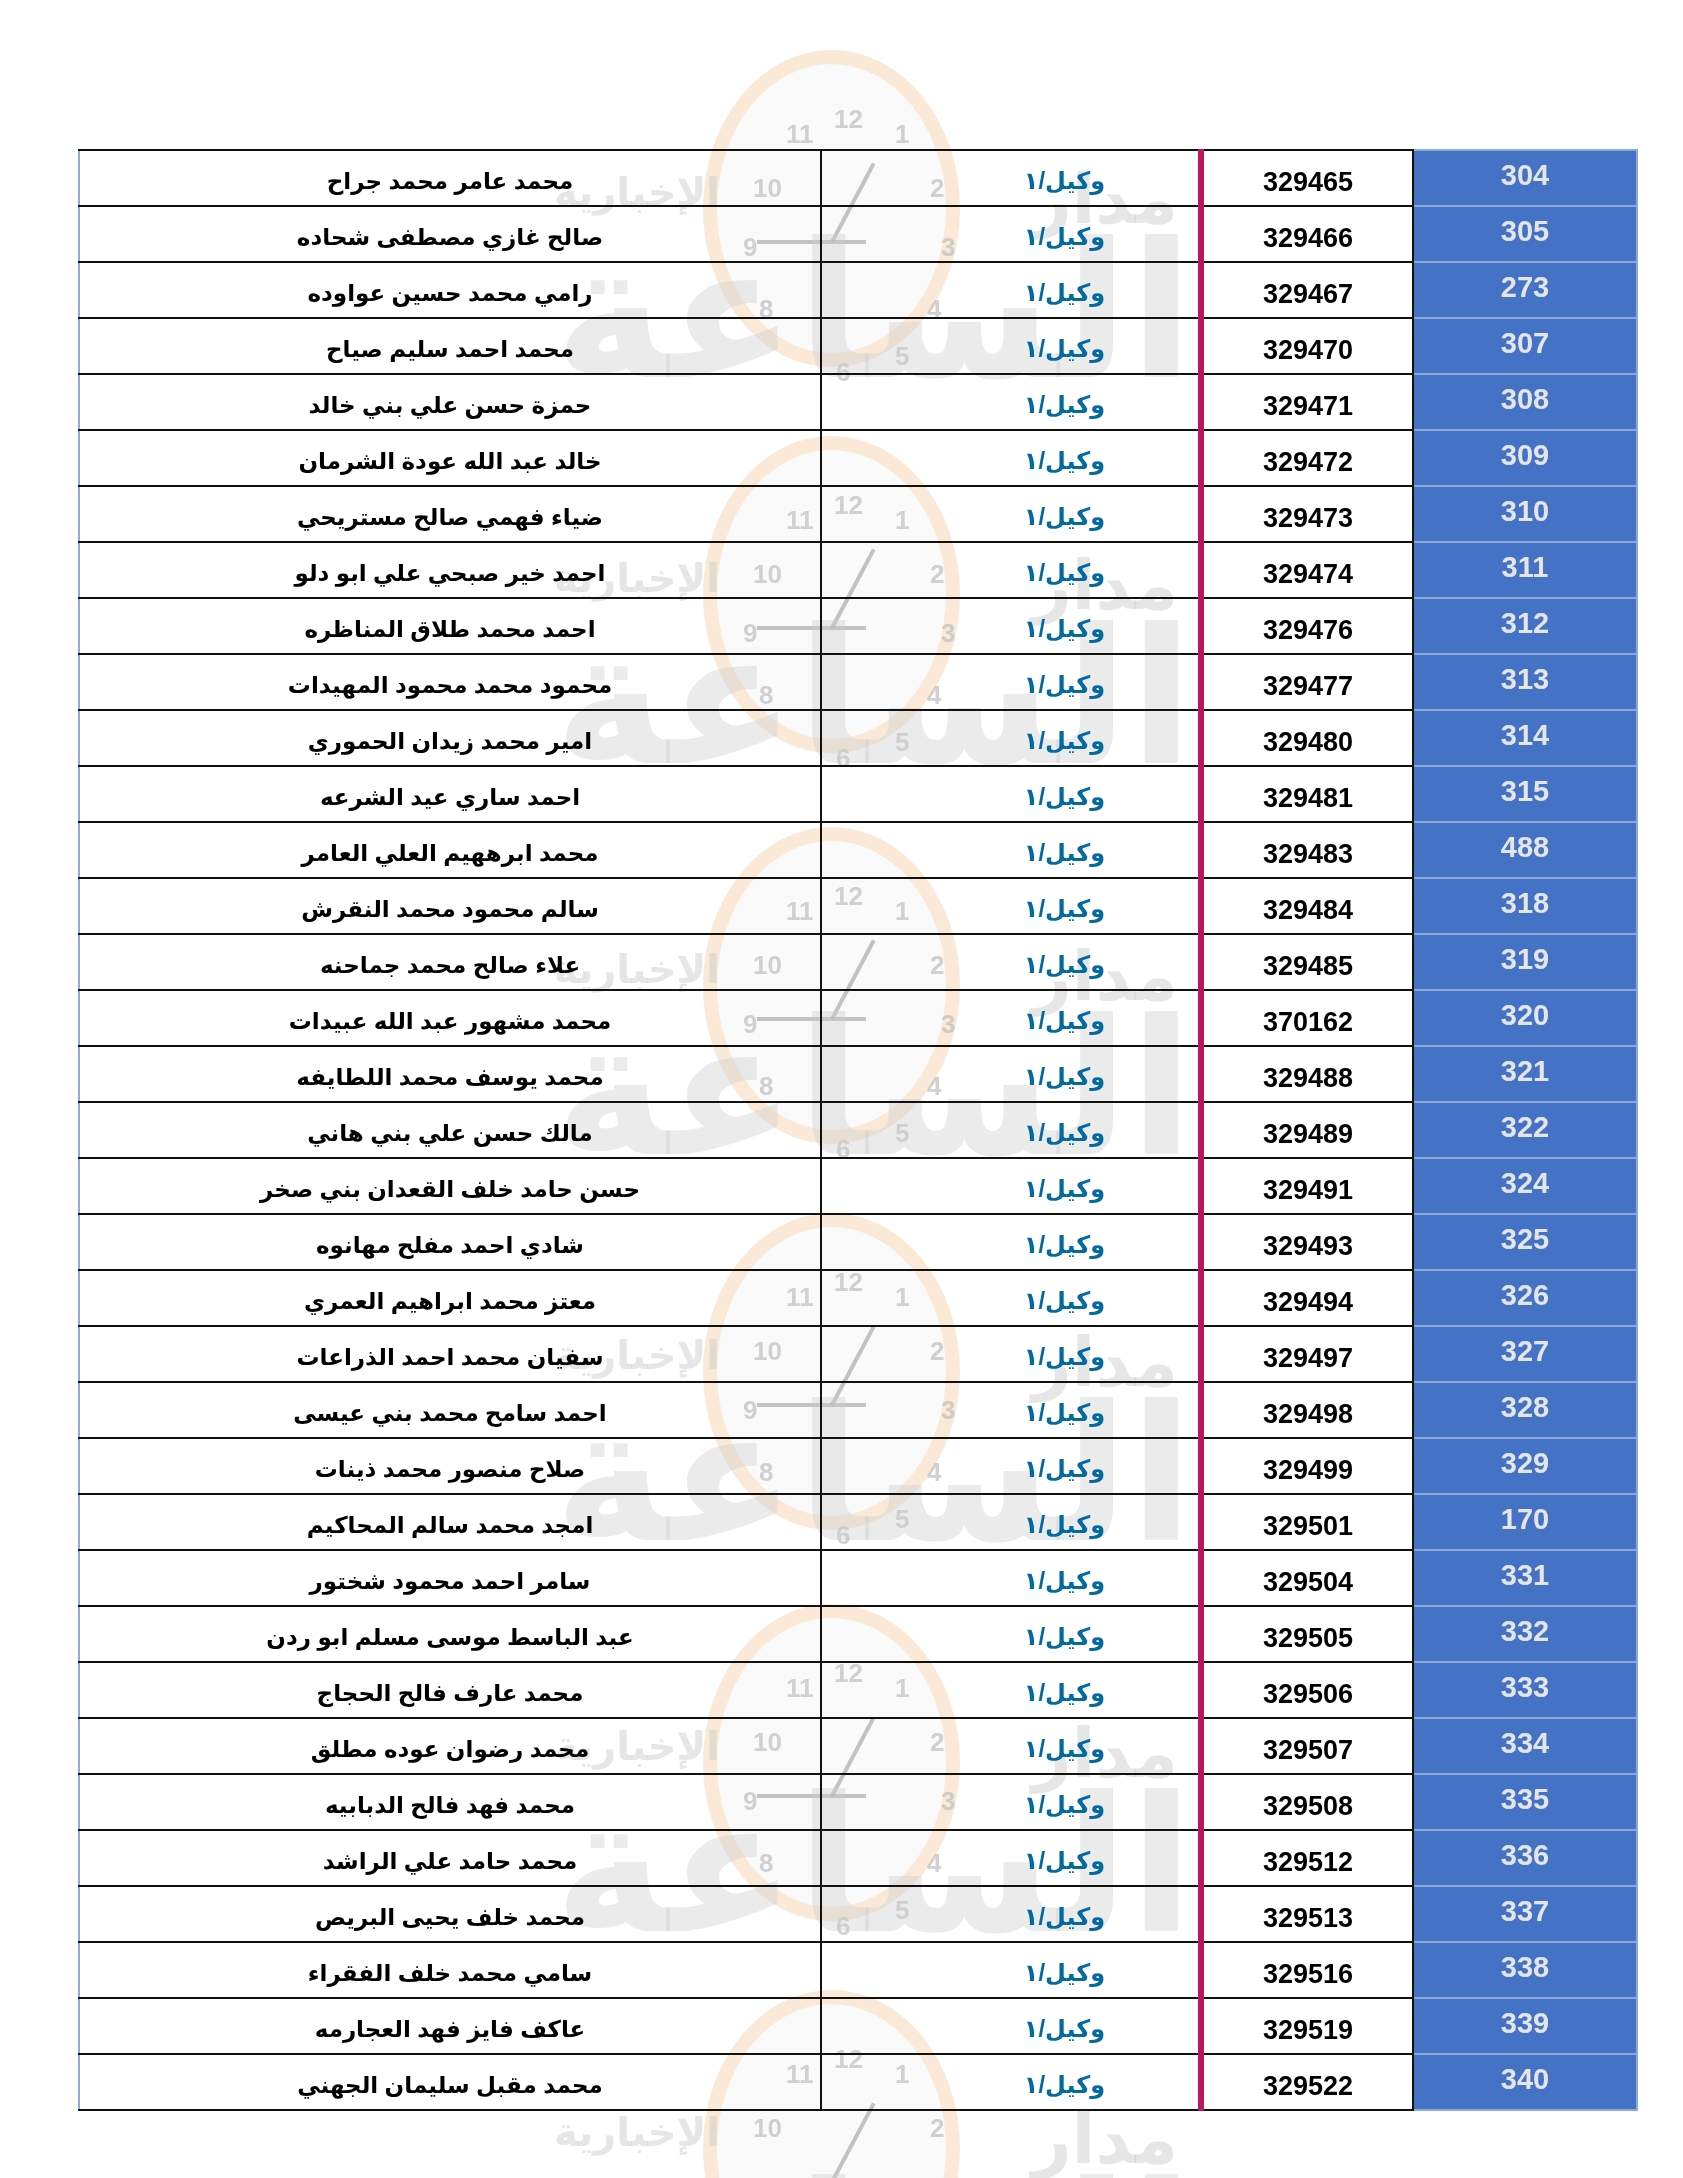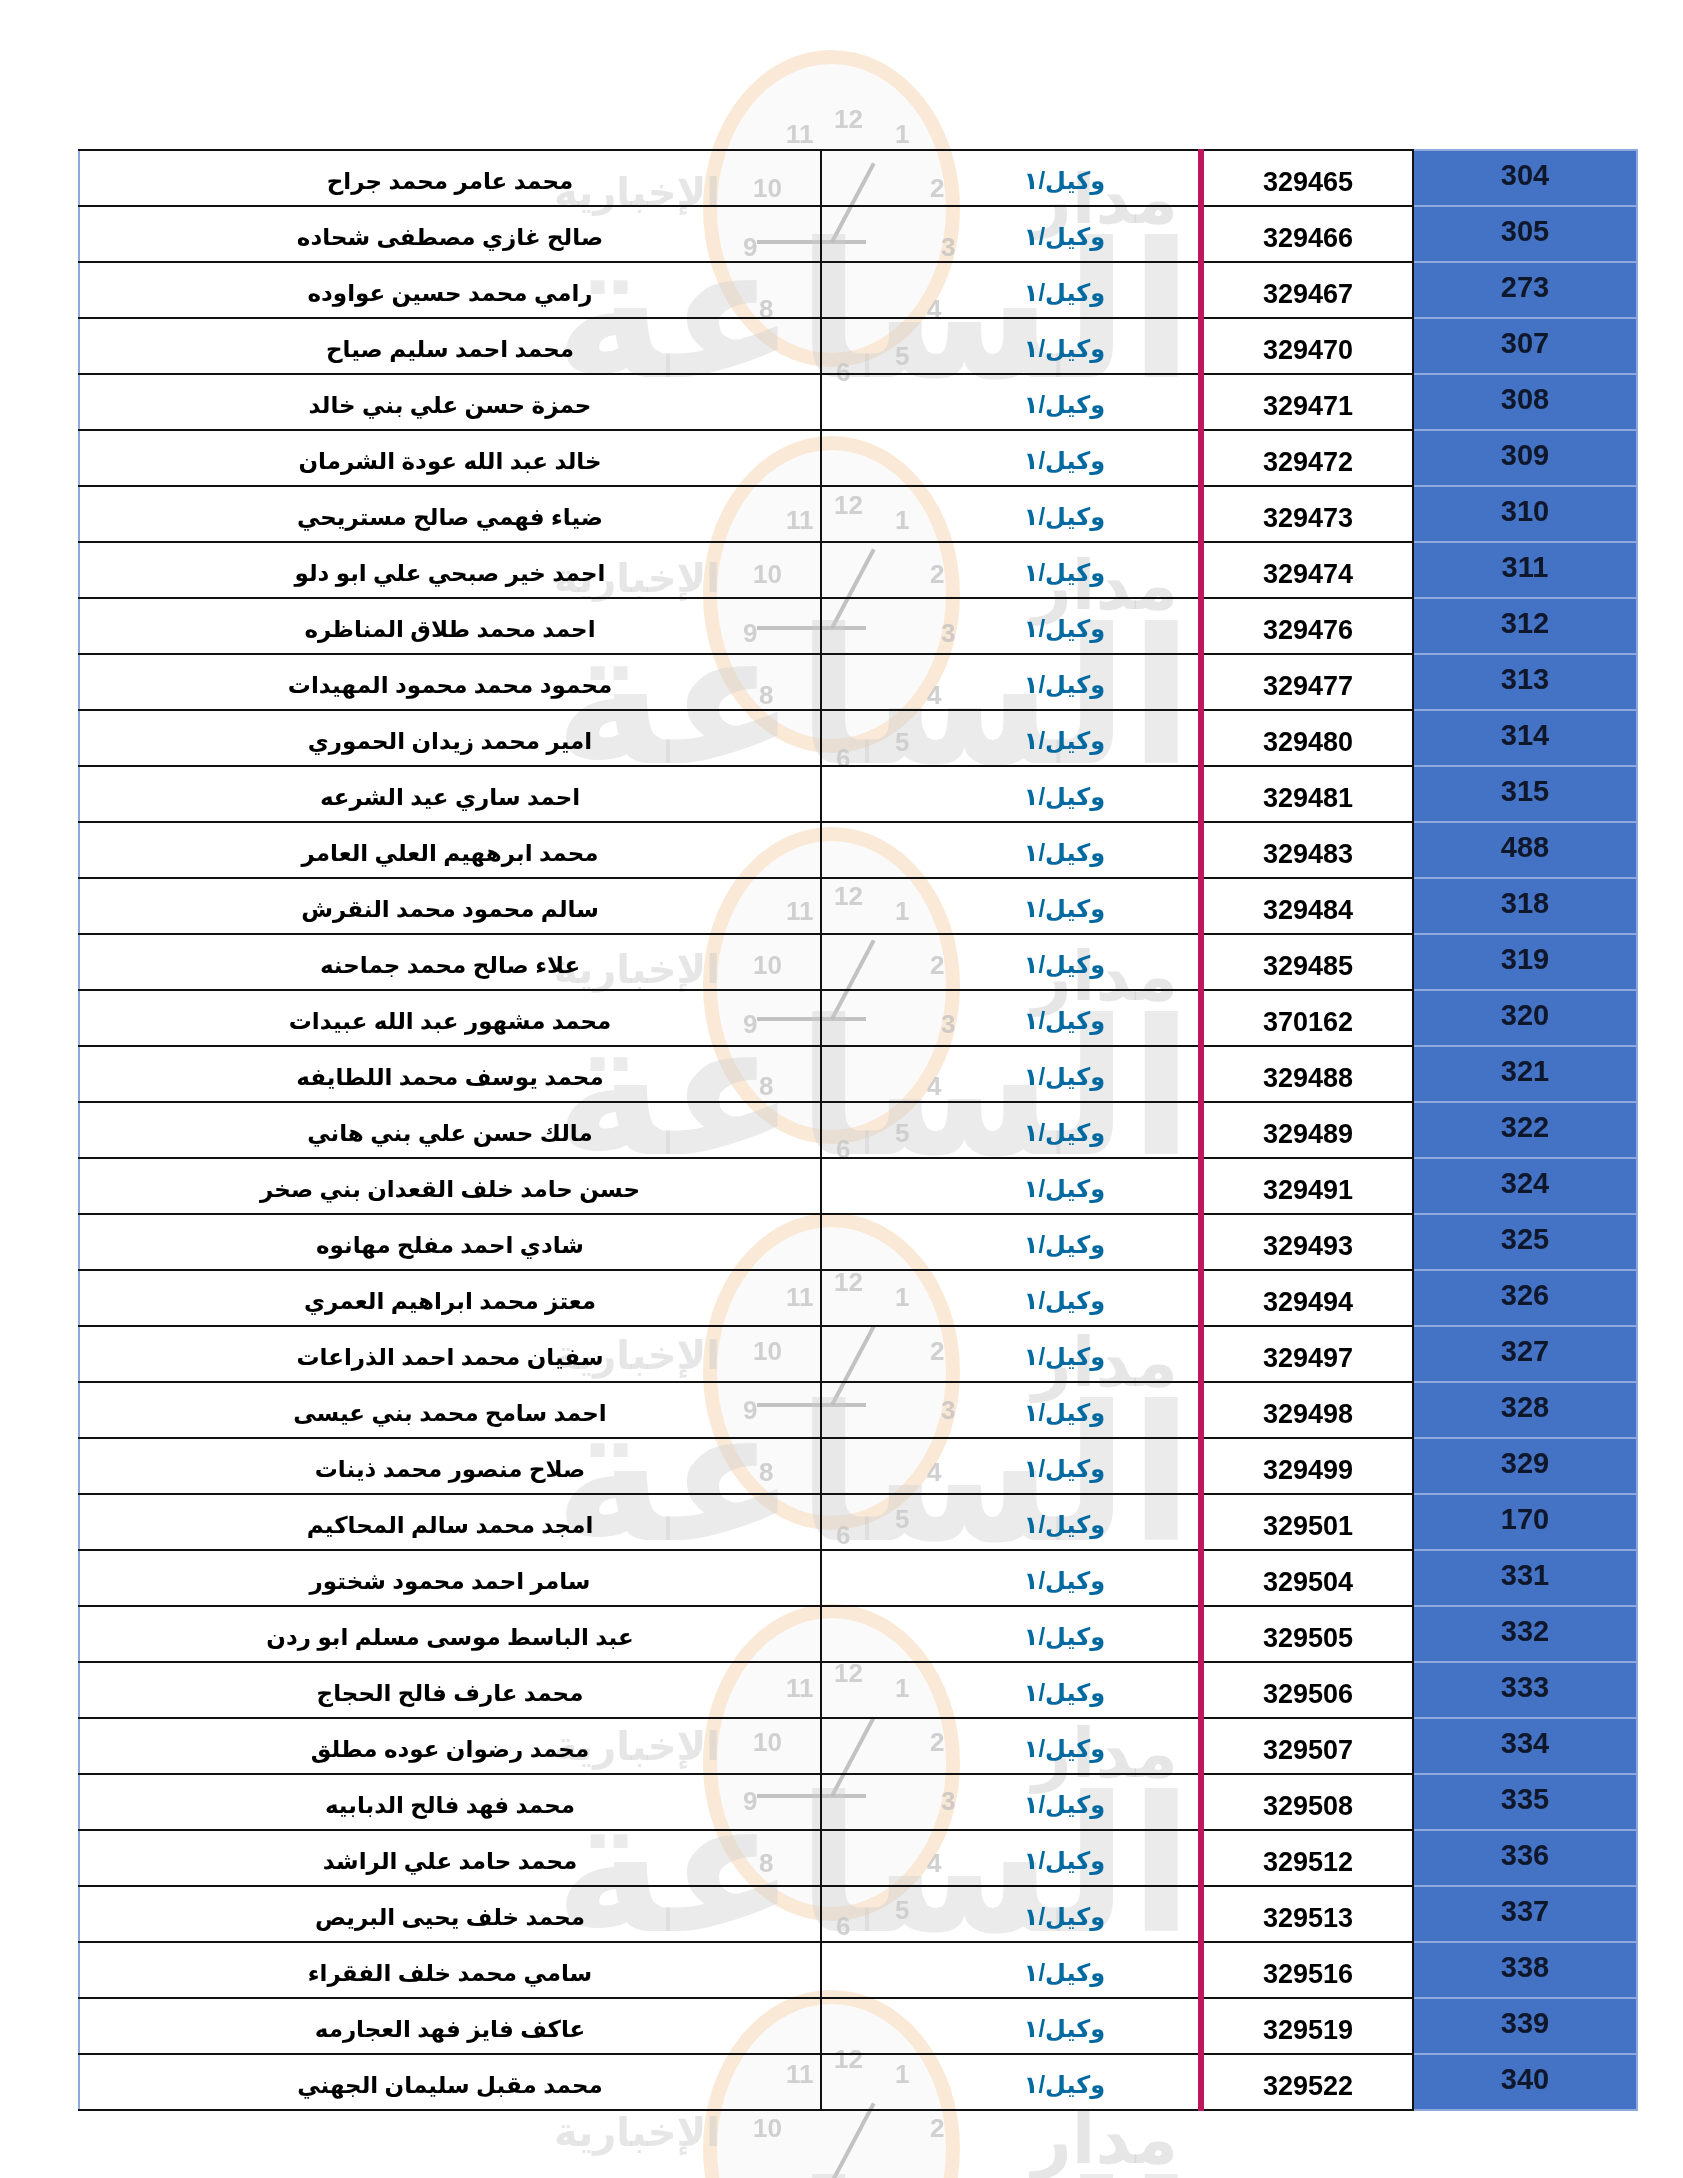--- a/index.html
+++ b/index.html
@@ -126,21 +126,21 @@
       width: 208px;
       border-right: 2px solid #111;
       font-size: 27px;
       font-weight: bold;
       color: #000;
       padding-top: 8px !important;
     }
     td.c-num {
       width: 222px;
       background: #4472c4;
-      color: #0f172a;
+      color: #e5e5e5;
       font-size: 29px;
       font-weight: bold;
       border-top: 2px solid #8ea9db !important;
       border-bottom: 2px solid #8ea9db !important;
       border-right: 2px solid #8ea9db;
       vertical-align: top !important;
       padding-top: 8px !important;
     }
   </style>
 </head>

